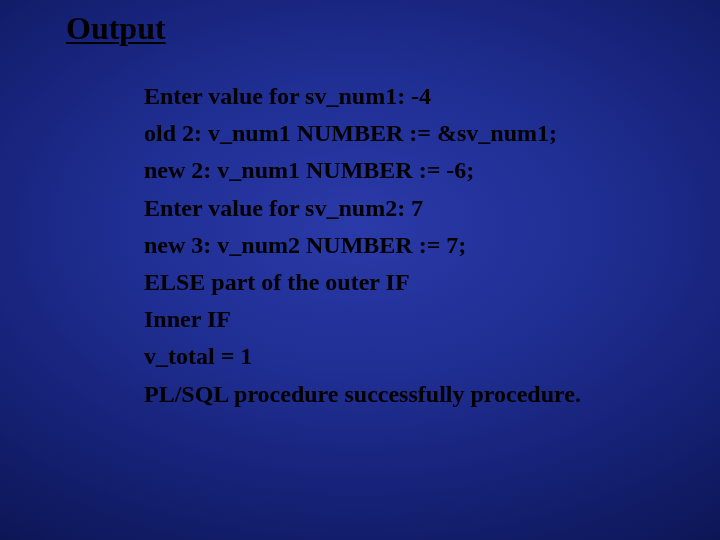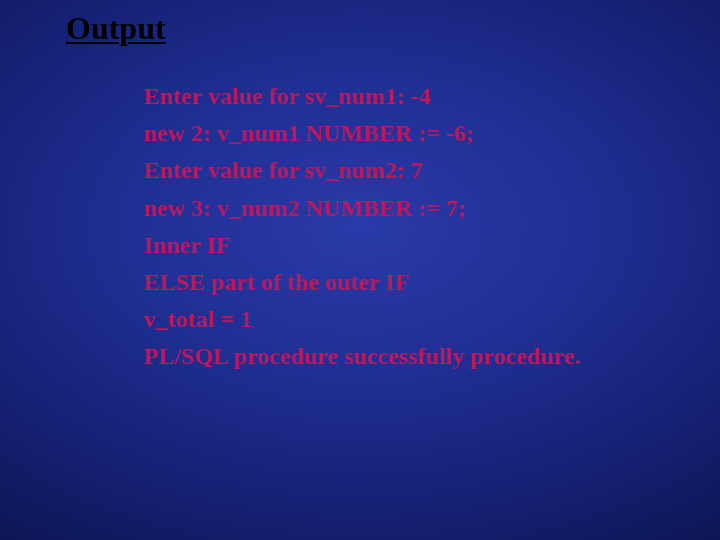--- a/index.html
+++ b/index.html
@@ -40,34 +40,35 @@
   }
   .body {
     position: absolute;
     left: 144px;
     top: 78px;
     right: 40px;
   }
   .line {
     font-size: 24px;
     font-weight: bold;
-    color: #be185d;
+    color: #000000;
     line-height: 1.55;
     white-space: nowrap;
     letter-spacing: 0px;
   }
 </style>
 </head>
 <body>
 
 <div class="slide">
   <div class="heading">Output</div>
   <div class="body">
     <div class="line">Enter value for sv_num1: -4</div>
+    <div class="line">old 2: v_num1 NUMBER := &amp;sv_num1;</div>
     <div class="line">new 2: v_num1 NUMBER := -6;</div>
     <div class="line">Enter value for sv_num2: 7</div>
     <div class="line">new 3: v_num2 NUMBER := 7;</div>
+    <div class="line">ELSE part of the outer IF</div>
     <div class="line">Inner IF</div>
-    <div class="line">ELSE part of the outer IF</div>
     <div class="line">v_total = 1</div>
     <div class="line">PL/SQL procedure successfully procedure.</div>
   </div>
 </div>
 
 </body></html>

